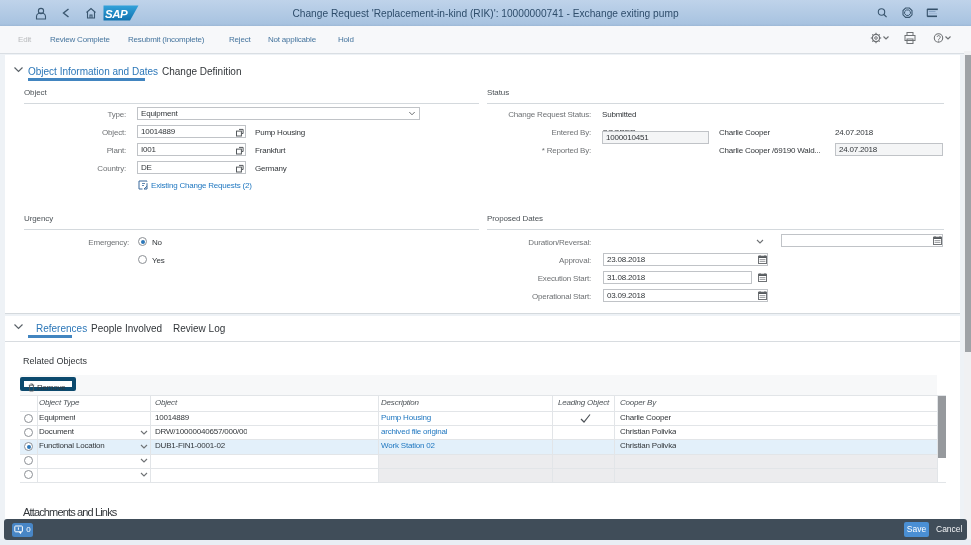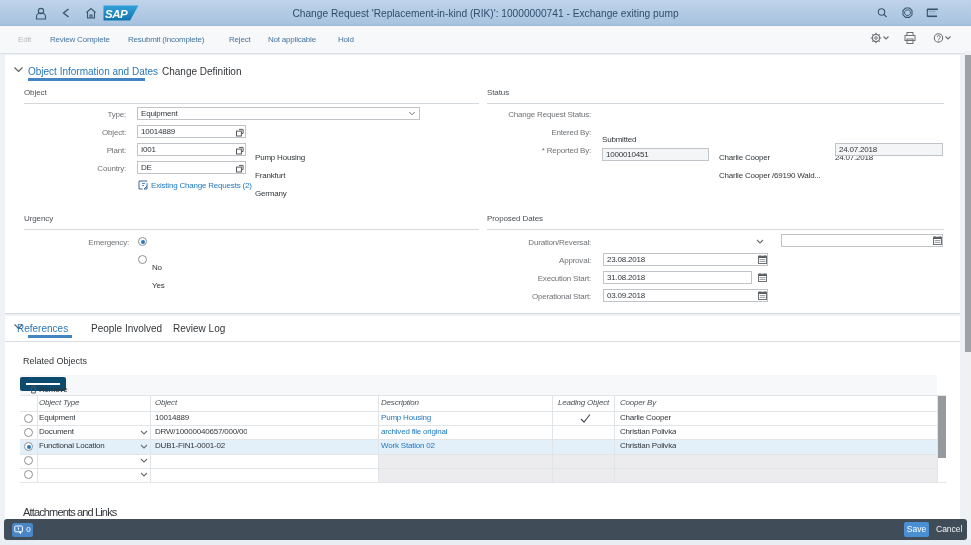--- a/index.html
+++ b/index.html
@@ -34,21 +34,21 @@
 .tab { position:absolute; font-size:10px; color:#32363a; white-space:nowrap; }
 .tab.sel { color:#2c77b8; }
 .tabline { position:absolute; height:2.5px; background:#4285c0; }
 
 
 .gtitle { position:absolute; font-size:8px; color:#4c5257; letter-spacing:-0.1px; }
 .gline { position:absolute; height:1px; background:#d4d9dd; }
 
 
 .lbl { position:absolute; font-size:8px; letter-spacing:-0.2px; color:#6f7275; text-align:right; white-space:nowrap; }
-.val { position:absolute; font-size:8px; letter-spacing:-0.2px; color:#32363a; white-space:nowrap;margin-top:25px; }
+.val { position:absolute; font-size:8px; letter-spacing:-0.2px; color:#32363a; white-space:nowrap; }
 .link { position:absolute; font-size:8px; letter-spacing:-0.2px; color:#1f77c0; white-space:nowrap; }
 .inp { position:absolute; height:13px; background:#fff; border:1px solid #c0c3c7;
   font-size:8px; letter-spacing:-0.2px; color:#32363a; line-height:11px; padding:0 3px; white-space:nowrap; overflow:hidden;}
 .inp.ro { background:#f4f5f6; }
 .ddarrow { position:absolute; width:8px; height:5px; }
 .radio { position:absolute; width:9px; height:9px; border:1px solid #8c9095; border-radius:50%; background:#fff; }
 .radio.sel::after { content:""; position:absolute; left:1.5px; top:1.5px; width:4px; height:4px;
   border-radius:50%; background:#2c77b8; }
 
 
@@ -219,21 +219,21 @@
 
   <div class="lbl" style="left:421px;top:110px;width:170px">Change Request Status:</div>
   <div class="val" style="left:602px;top:110px">Submitted</div>
 
   <div class="lbl" style="left:421px;top:128px;width:170px">Entered By:</div>
   <div class="val" style="left:602px;top:128px">COOPER</div>
   <div class="val" style="left:719px;top:128px">Charlie Cooper</div>
   <div class="val" style="left:835px;top:128px">24.07.2018</div>
 
   <div class="lbl" style="left:421px;top:146px;width:170px">* Reported By:</div>
-  <div class="inp ro" style="left:602px;top:148px;width:107px">1000010451</div>
+  <div class="inp ro" style="left:602px;top:131px;width:107px">1000010451</div>
   <div class="val" style="left:719px;top:146px">Charlie Cooper /69190 Wald...</div>
   <div class="inp ro" style="left:835px;top:143px;width:108px">24.07.2018</div>
 
   <div class="gtitle" style="left:24px;top:214px">Urgency</div>
   <div class="gline" style="left:24px;top:229px;width:455px"></div>
 
   <div class="lbl" style="left:26px;top:238px;width:103px">Emergency:</div>
   <div class="radio sel" style="left:138px;top:237px"></div>
   <div class="val" style="left:152px;top:238px">No</div>
   <div class="radio" style="left:138px;top:255px"></div>
@@ -289,30 +289,30 @@
     <line x1="1.6" y1="6.4" x2="7.4" y2="6.4" stroke="#8d9094" stroke-width="0.9"></line>
   </svg>
 
   <div class="hline" style="left:5px;top:313px;width:955px;background:#d4d9dd"></div>
 
   <div class="panel" id="panelBottom"></div>
 
   <svg class="abs" style="left:13px;top:321px" width="11" height="12" viewBox="0 0 11 12">
     <path d="M1.5 3.5 L5.5 7.5 L9.5 3.5" fill="none" stroke="#5a6268" stroke-width="1.15"></path>
   </svg>
-  <div class="tab sel" style="left:17px;top:323px">References</div>
+  <div class="tab sel" style="left:36px;top:323px">References</div>
   <div class="tab" style="left:91px;top:323px">People Involved</div>
   <div class="tab" style="left:173px;top:323px">Review Log</div>
   <div class="tabline" style="left:28px;top:335px;width:44px"></div>
   <div class="hline" style="left:5px;top:341px;width:955px;background:#d8dce0"></div>
 
   <div class="abs" style="left:23px;top:356px;font-size:9px;color:#32363a">Related Objects</div>
 
   <div class="abs" style="left:20px;top:375px;width:917px;height:21px;background:#f7f8f9"></div>
-  <div class="abs" style="left:20px;top:376.5px;width:46px;height:14px;background:#fff;border:6px solid #0c4a6e;border-radius:2px;">
+  <div class="abs" style="left:20px;top:376.5px;width:56px;height:14px;background:#fff;border:4px solid #0c4a6e;border-radius:2px;">
     <svg style="position:absolute;left:4px;top:2px" width="7" height="9" viewBox="0 0 7 9">
       <path d="M0.8 2.2 h5.4 M1.6 2.2 V8 h3.8 V2.2 M2.4 1 h2.2 v1" fill="none" stroke="#4c5257" stroke-width="0.9"></path>
     </svg>
     <span style="position:absolute;left:13px;top:2px;font-size:8px;letter-spacing:-0.2px;color:#32363a">Remove</span>
   </div>
 
   <div class="hline" style="left:20px;top:395px;width:926px"></div>
   <div class="thead" style="left:39px;top:397.5px">Object Type</div>
   <div class="thead" style="left:155px;top:397.5px">Object</div>
   <div class="thead" style="left:381px;top:397.5px">Description</div>

